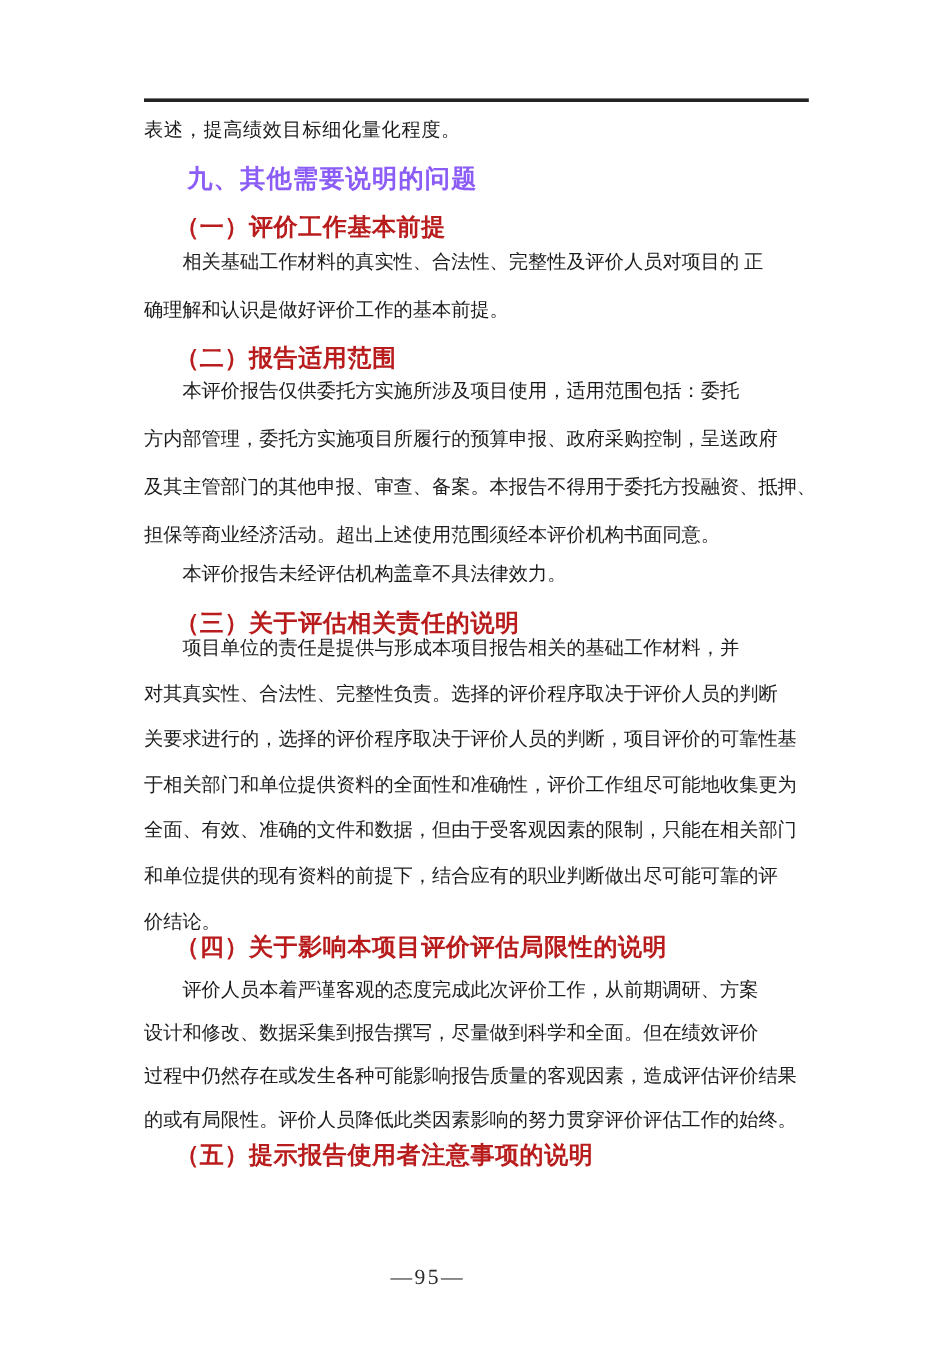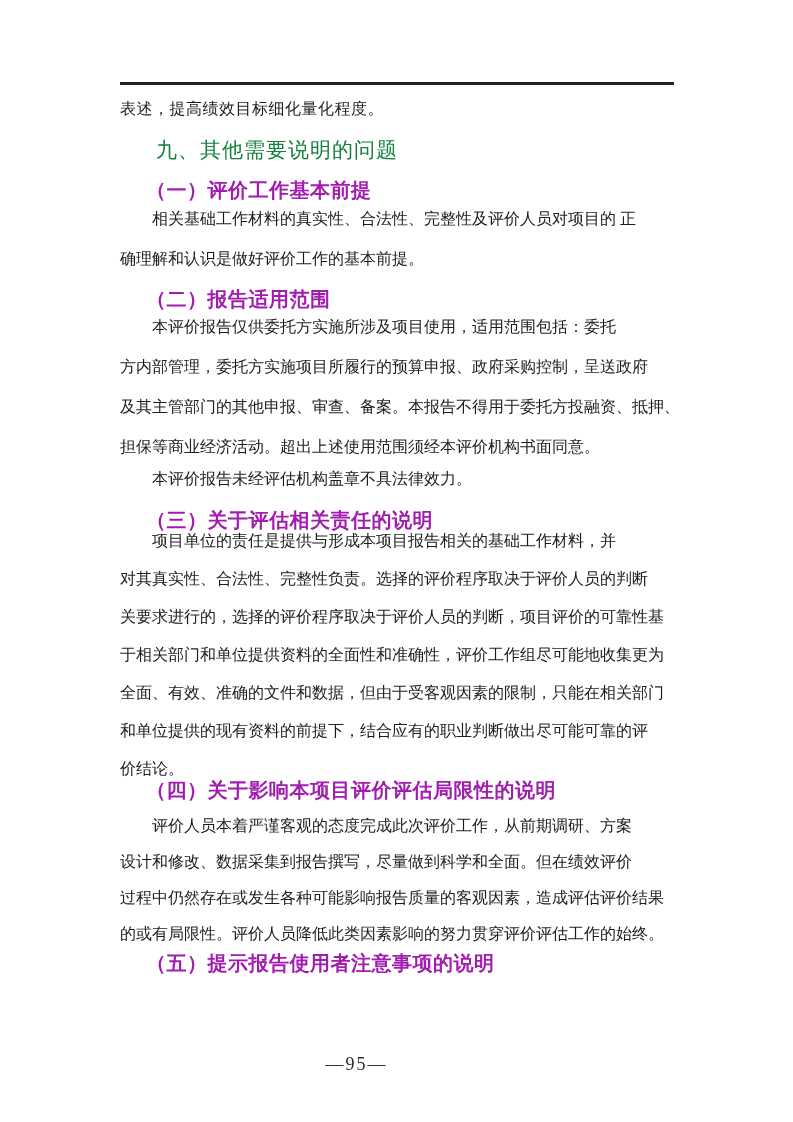--- a/index.html
+++ b/index.html
@@ -32,35 +32,35 @@
   }
   .block { position: absolute; left: 0; width: 560px; }
 
   .carry-line {
     font-size: 16px;
     line-height: 30px;
     letter-spacing: 0.5px;
   }
   .h-main {
     font-family: "Liberation Sans", "DejaVu Sans", sans-serif;
-    font-weight: 400;
+    font-weight: 700;
     font-size: 21px;
     line-height: 28px;
     letter-spacing: 1px;
     text-indent: 36px;
-    color: #15803d;
+    color: #8b5cf6;
   }
   .h-sub {
     font-family: "Liberation Sans", "DejaVu Sans", sans-serif;
     font-weight: 700;
     font-size: 20px;
     line-height: 28px;
     letter-spacing: 0.5px;
     text-indent: 26px;
-    color: #a21caf;
+    color: #b91c1c;
   }
   .para { font-size: 16px; }
   .para .line { white-space: nowrap; }
   .para .line.indent { text-indent: 32px; }
 
   .lh40 { line-height: 40px; }
   .lh38 { line-height: 38px; }
   .lh36 { line-height: 36px; }
 
   .pos-carry { top: 12px; }

